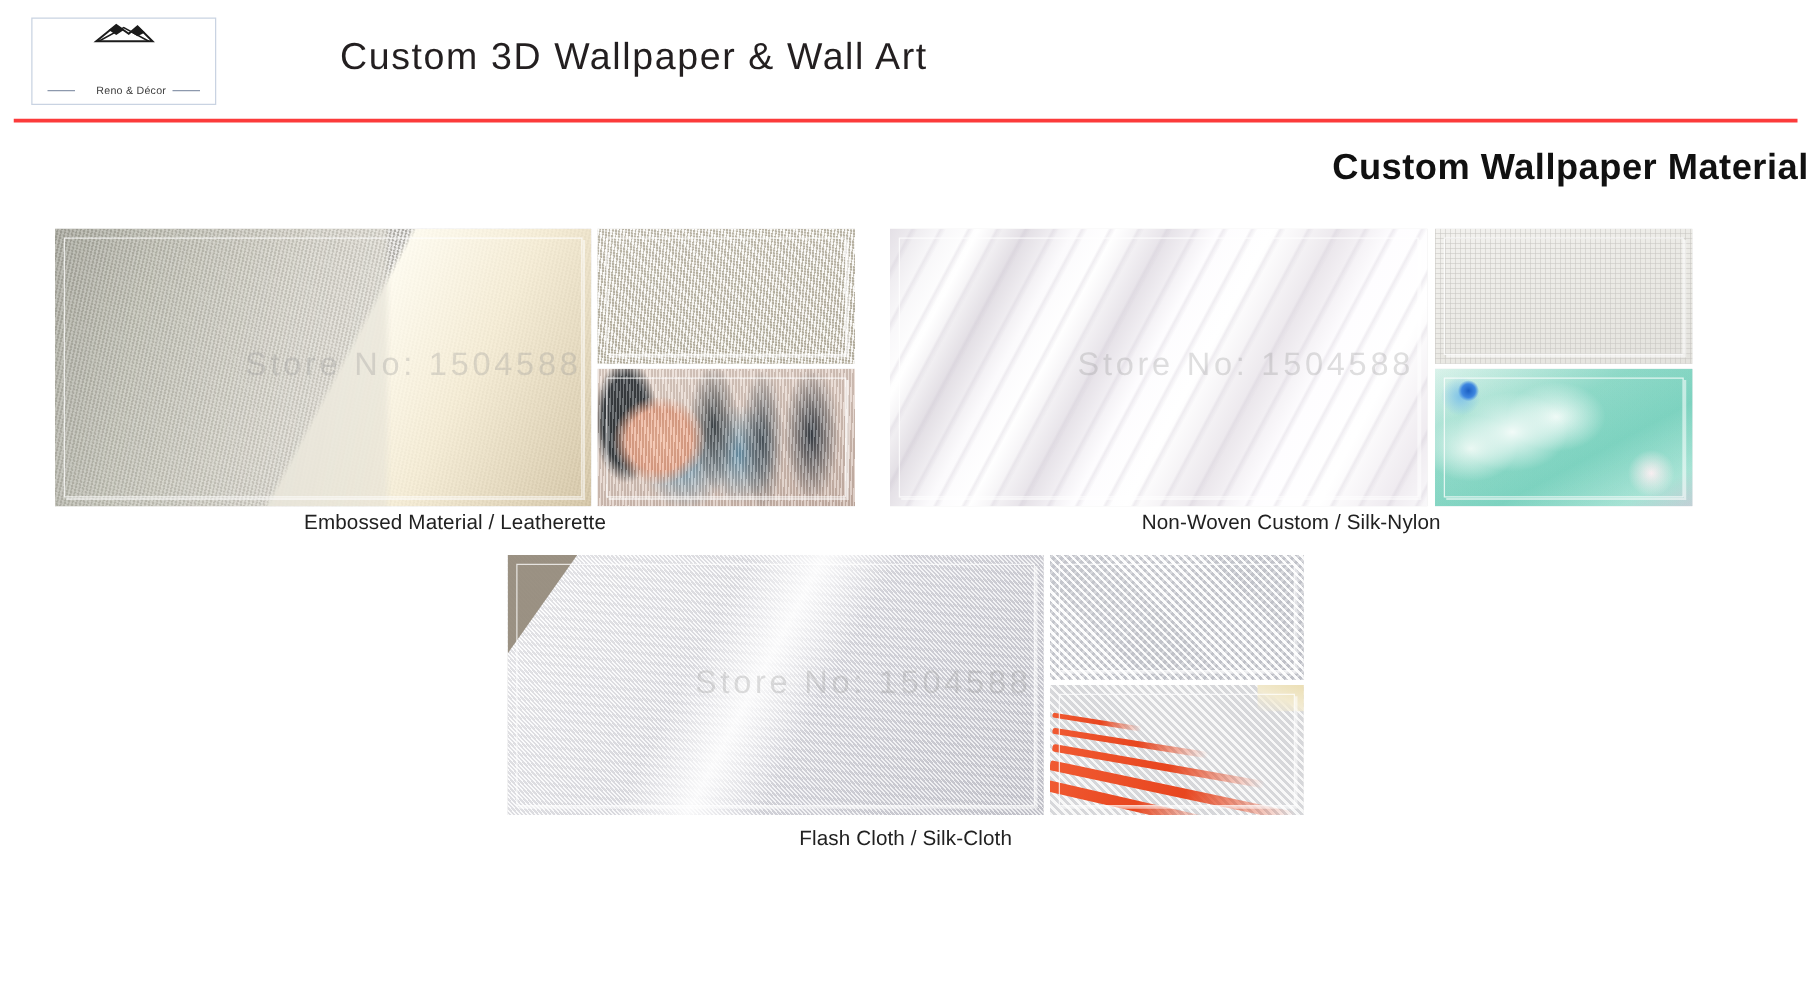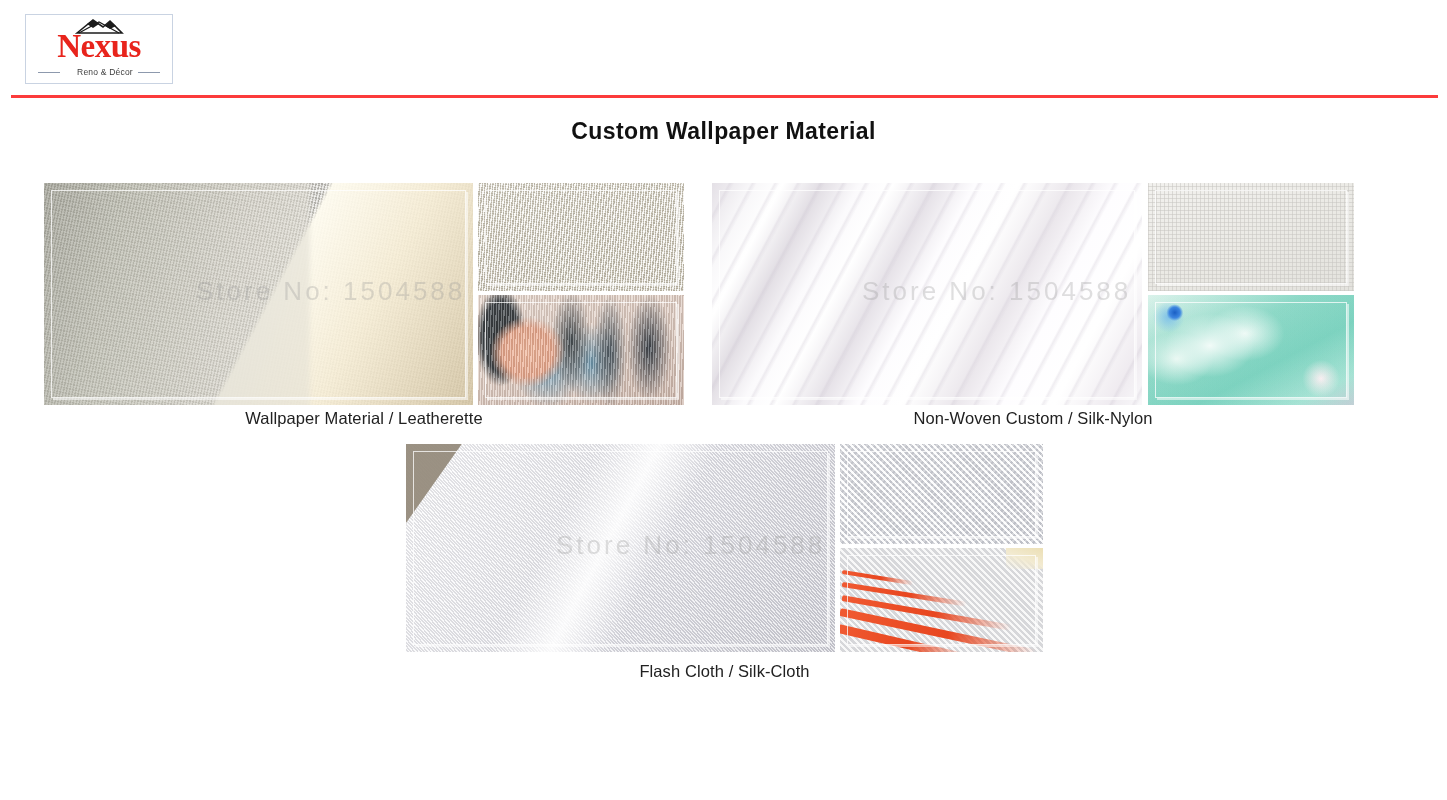--- a/index.html
+++ b/index.html
@@ -89,22 +89,22 @@
     left: 11px; top: 95px;
     width: 1427px; height: 3px;
     background: #fc3b3b;
   }
 
   
   .section-title {
     position: absolute;
     left: 0; right: 0;
     top: 118px;
-    text-align: center;
-    font-size: 23px;
+    text-align: right;
+    font-size: 29px;
     font-weight: bold;
     letter-spacing: 0.4px;
     color: #111111;
   }
 
   
   .group { position: absolute; }
 
   .shot {
     position: absolute;
@@ -275,28 +275,28 @@
 
 <div class="header">
 
   <div class="logo-box">
     <svg class="logo-mark" viewBox="0 0 52 19">
       <path d="M4 17 L20 4 L30 11 L37 5 L49 17 Z" fill="none" stroke="#1c1c1c" stroke-width="1.6"></path>
       <path d="M20 4 L26 8 L20 12 L14 8 Z" fill="#1c1c1c"></path>
       <path d="M37 5 L43 10 L37 13 L32 10 Z" fill="#1c1c1c"></path>
       <path d="M6 17 L26 6 L46 17" fill="none" stroke="#1c1c1c" stroke-width="1.2"></path>
     </svg>
-    <div class="logo-word">Nexus</div>
     <div class="logo-sub-wrap">
       <span class="logo-rule"></span>
       <span class="logo-sub">Reno &amp; Décor</span>
       <span class="logo-rule"></span>
     </div>
   </div>
 
+  <div class="header-title">Custom 3D Wallpaper &amp; Wall Art</div>
   <div class="header-rule"></div>
 </div>
 
 <div class="section-title">Custom Wallpaper Material</div>
 
 <div class="group" style="left:44px; top:183px; width:640px; height:222px;">
 
   <div class="shot" style="left:0; top:0; width:429px; height:222px;">
     <div class="tex-embossed-roll"></div>
   </div>
@@ -304,21 +304,21 @@
   <div class="shot" style="left:434px; top:0; width:206px; height:108px;">
     <div class="tex-embossed-close"></div>
   </div>
 
   <div class="shot" style="left:434px; top:112px; width:206px; height:110px;">
     <div class="tex-printed-mural"></div>
   </div>
 
   <div class="watermark" style="left:152px; top:93px;">Store No: 1504588</div>
 </div>
-<div class="caption" style="left:44px; top:409px; width:640px;">Wallpaper Material / Leatherette</div>
+<div class="caption" style="left:44px; top:409px; width:640px;">Embossed Material / Leatherette</div>
 
 <div class="group" style="left:712px; top:183px; width:642px; height:222px;">
 
   <div class="shot" style="left:0; top:0; width:430px; height:222px;">
     <div class="tex-silk"></div>
   </div>
 
   <div class="shot" style="left:436px; top:0; width:206px; height:108px;">
     <div class="tex-mesh"></div>
   </div>

